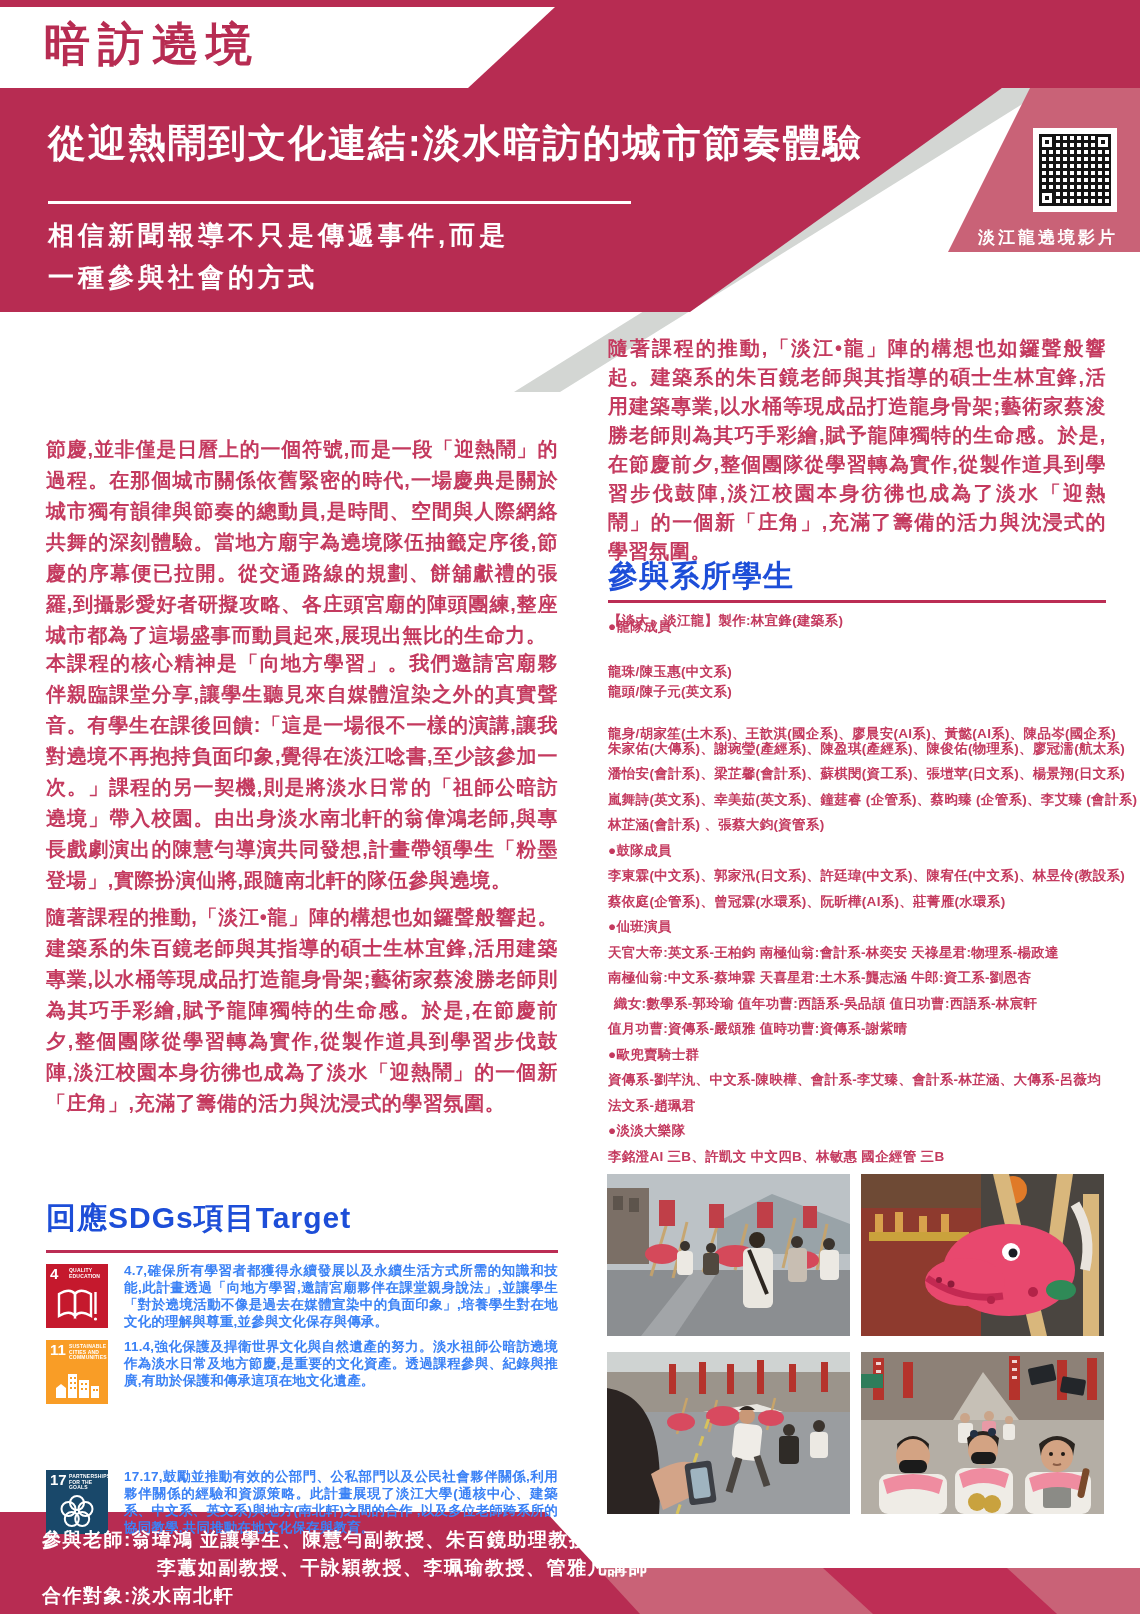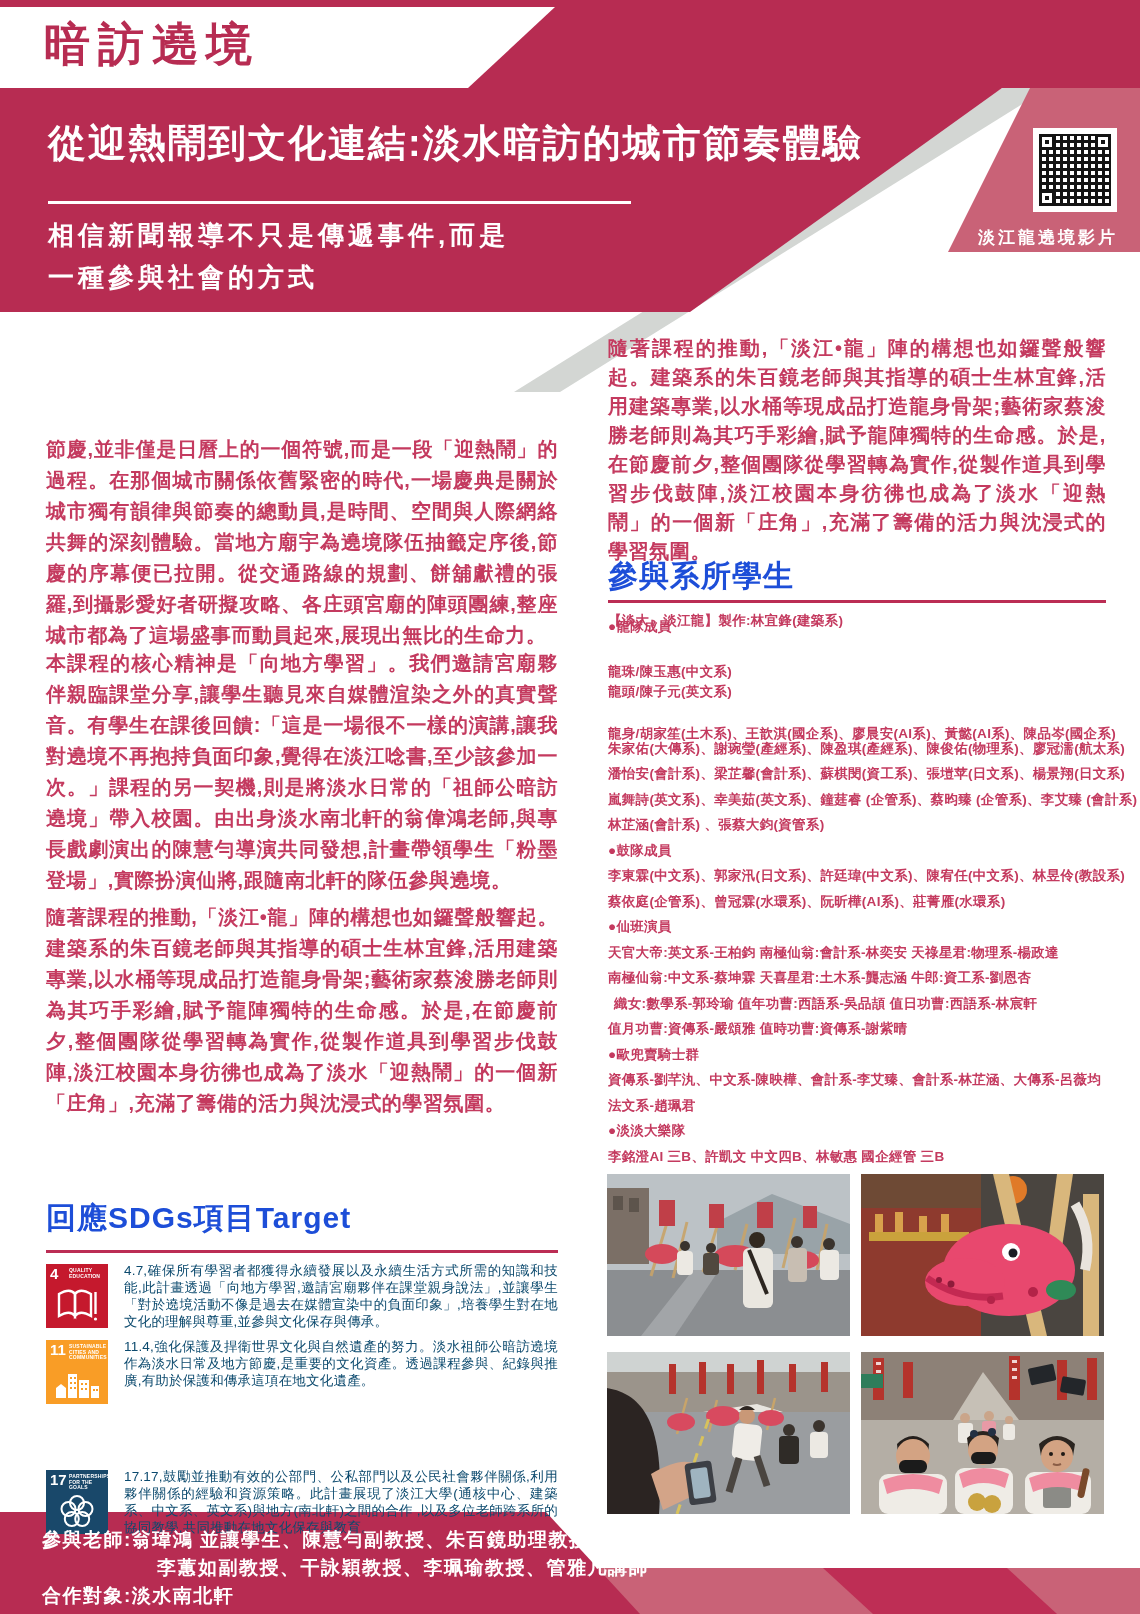--- a/index.html
+++ b/index.html
@@ -33,21 +33,21 @@
   .lcol{left:46px;width:512px;}
   .rcol{left:608px;width:498px;}
   .sec-head{font-size:30px;font-weight:bold;color:#1d4ed8;letter-spacing:1px;}
   .sec-rule{height:3px;background:#bb2d54;}
   .students-line{position:absolute;white-space:nowrap;font-size:13.5px;font-weight:bold;color:#c43a5f;letter-spacing:0.3px;}
   .sdg-item{position:absolute;left:46px;width:512px;}
   .sdg-icon{position:absolute;left:0;top:2px;width:62px;height:64px;color:#fff;overflow:hidden;}
   .sdg-num{position:absolute;left:4px;top:2px;font-size:15px;font-weight:bold;line-height:15px;}
   .sdg-label{position:absolute;left:23px;top:4px;font-size:5px;font-weight:bold;line-height:5.5px;letter-spacing:0.2px;width:38px;}
   .sdg-glyph{position:absolute;left:8px;top:22px;width:46px;height:38px;}
-  .sdg-text{margin-left:78px;font-size:13.5px;line-height:17px;color:#0c4a6e;font-weight:normal;text-align:justify;letter-spacing:0.2px;}
+  .sdg-text{margin-left:78px;font-size:13.5px;line-height:17px;color:#3b82f6;font-weight:bold;text-align:justify;letter-spacing:0.2px;}
   .sdg4{background:#c5192d;} .sdg11{background:#f99d26;} .sdg17{background:#19486a;}
   .photo{position:absolute;width:243px;height:162px;margin:0;padding:0;overflow:hidden;background:#ddd;}
   .photo svg{display:block;width:100%;height:100%;}
   .footer-text{left:42px;top:1526px;width:720px;color:#fff;font-size:19px;font-weight:bold;letter-spacing:1.5px;line-height:28px;}
   .footer-indent{margin-left:115px;}
 </style>
 </head>
 <body>
 
 <div class="poster">

